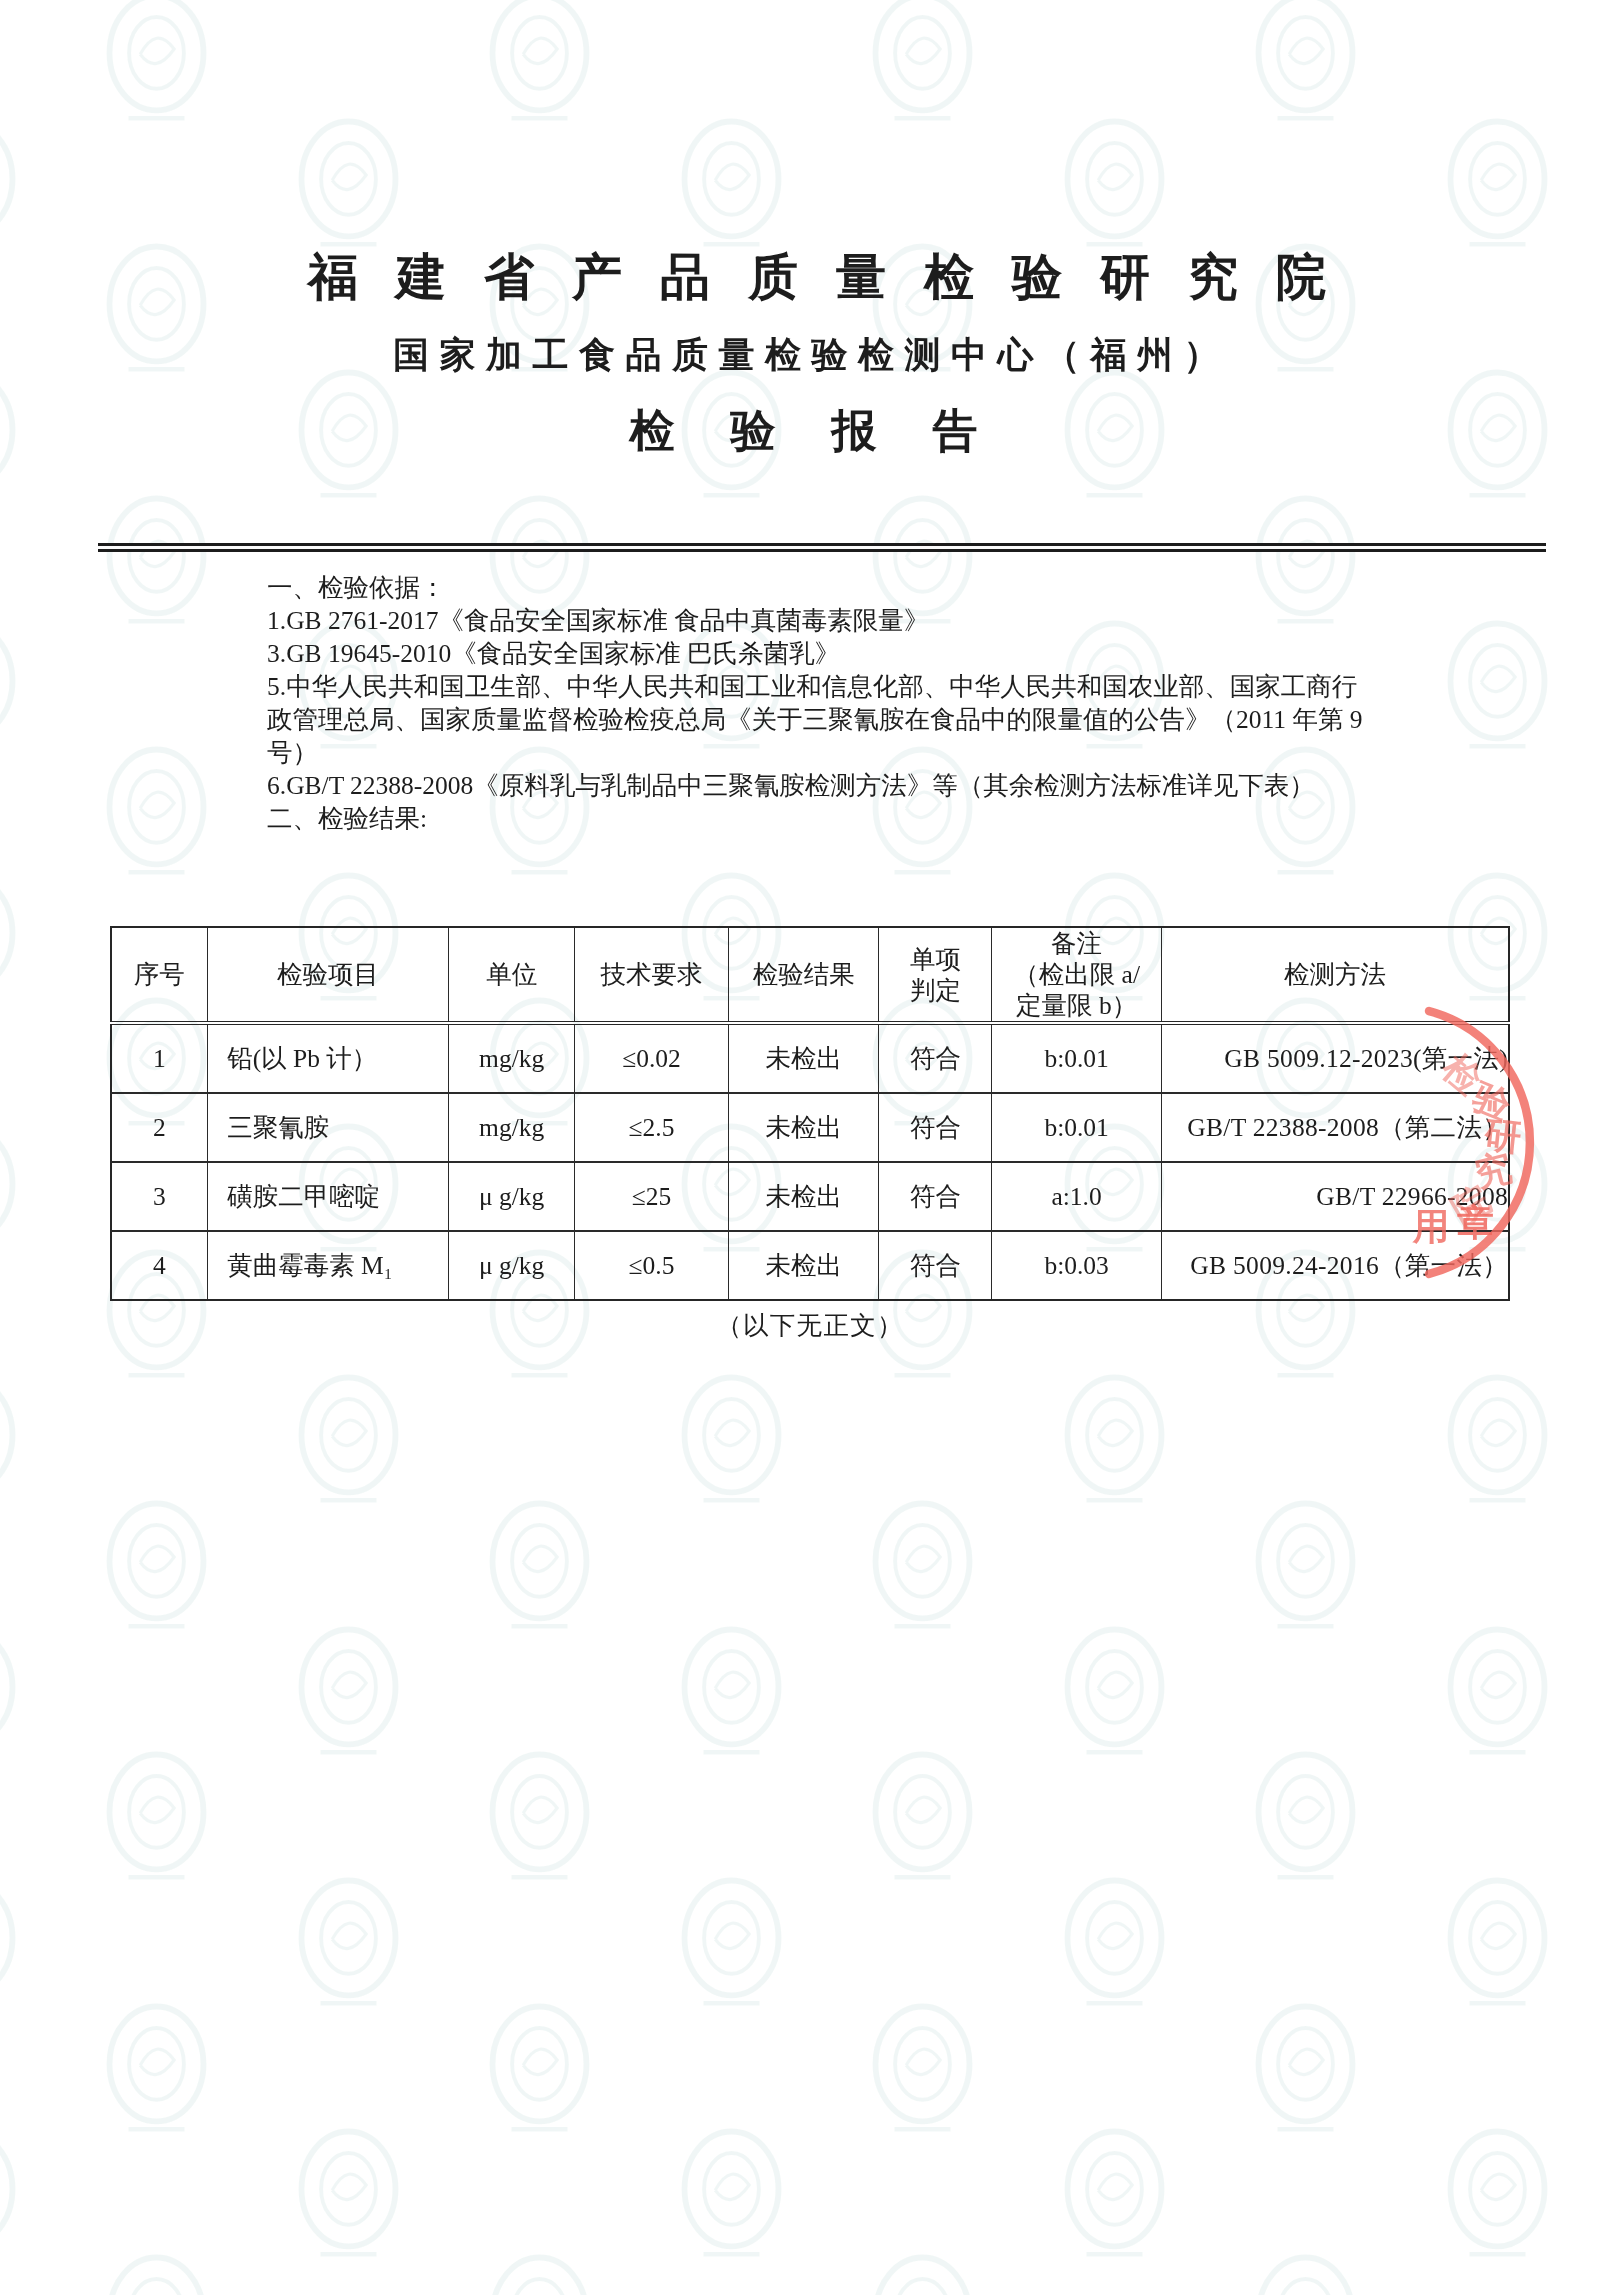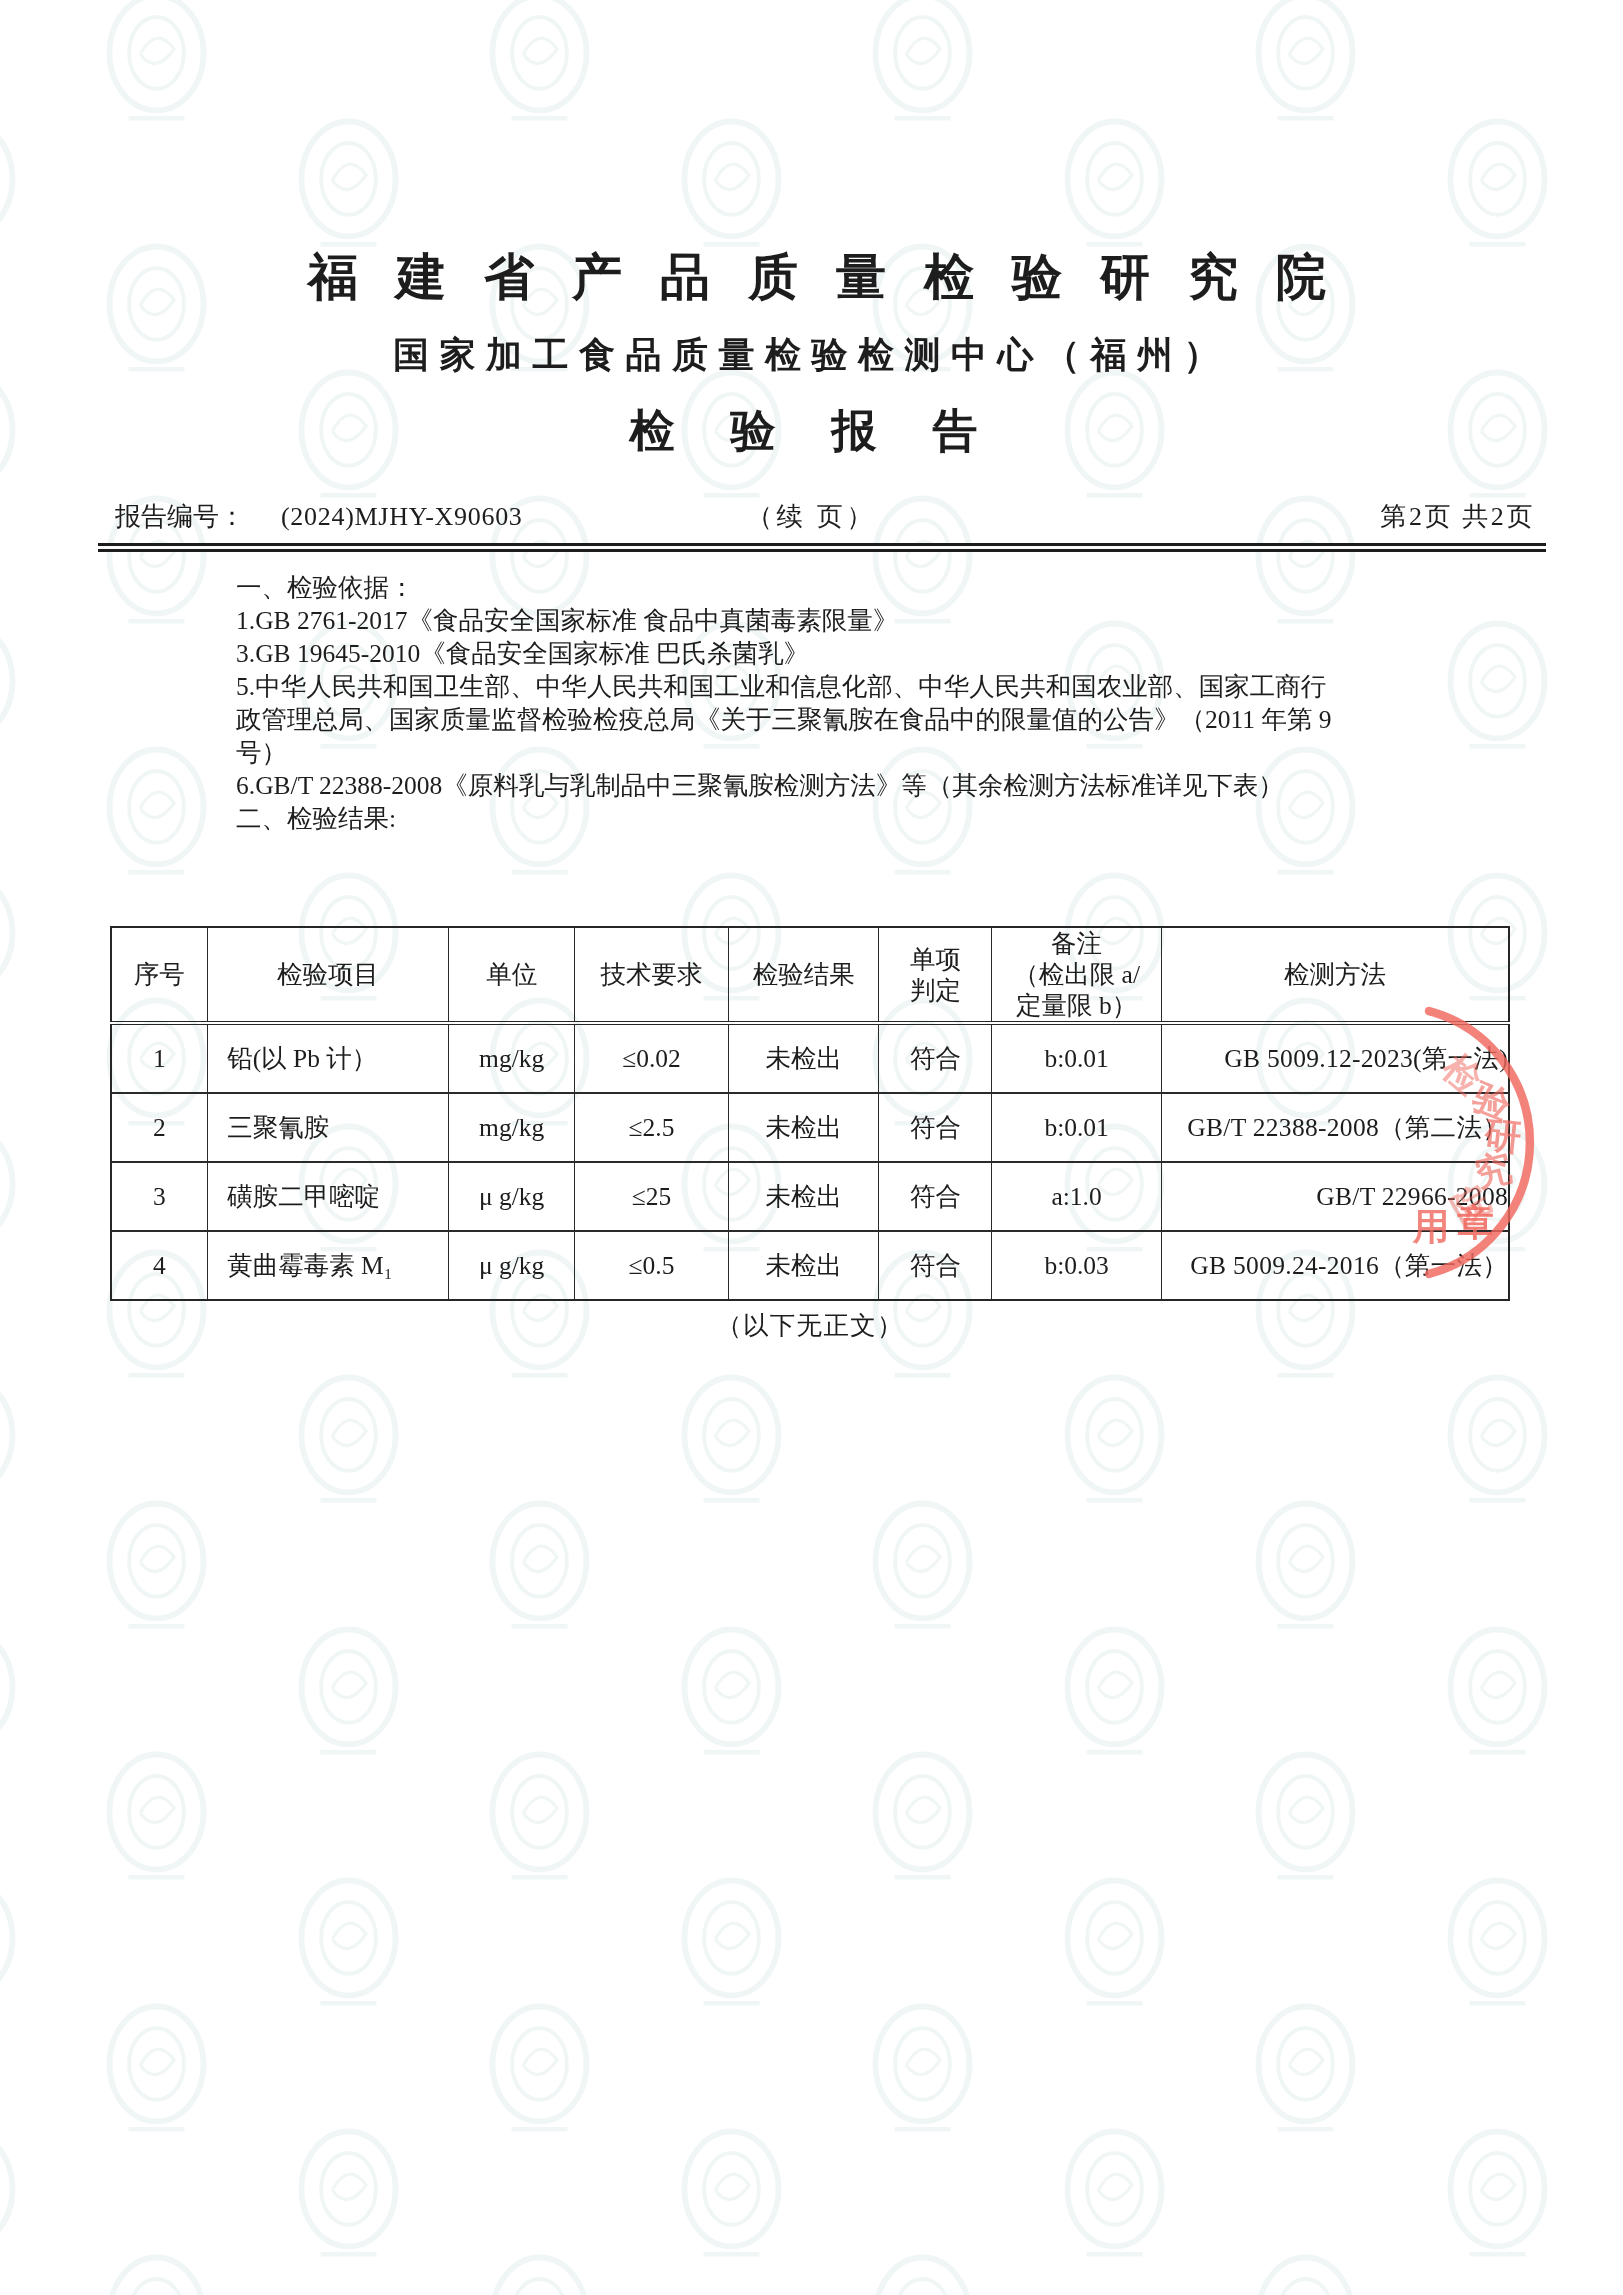--- a/index.html
+++ b/index.html
@@ -36,21 +36,21 @@
 
   .header-rule{
     position:absolute;top:543px;left:98px;width:1448px;height:2.6px;
     border-top:3.3px solid #1c1c1c;border-bottom:3.3px solid #1c1c1c;background:#fbfbfb;
   }
 
   .body-text{
     position:absolute;left:236px;top:571px;width:1164px;
     font-size:25.5px;line-height:33px;
   }
-  .body-text > div{white-space:pre-line;}
+  .body-text > div{white-space:pre-line;margin-left:31px;}
 
   table.results{
     position:absolute;left:110px;top:926px;width:1400px;
     border-collapse:collapse;table-layout:fixed;font-size:25.5px;color:#1d1d1d;
     border-top:2.6px solid #262626;border-bottom:2.6px solid #262626;
     border-left:2px solid #262626;border-right:2px solid #262626;
   }
   table.results th, table.results td{
     border-left:1.3px solid #2a2a2a;border-right:1.3px solid #2a2a2a;
     vertical-align:middle;font-weight:400;padding:0;
@@ -759,27 +759,20 @@
         </g>
       </svg>
     </div>
 
   <div class="content">
 
     <h1 class="org-title">福建省产品质量检验研究院</h1>
     <h2 class="center-title">国家加工食品质量检验检测中心（福州）</h2>
     <h3 class="report-title">检验报告</h3>
 
-    <div class="report-meta">
-      <div class="meta-left">
-        <span>报告编号：</span><span class="report-no">(2024)MJHY-X90603</span>
-      </div>
-      <div class="meta-center">（续 页）</div>
-      <div class="meta-right">第2页  共2页</div>
-    </div>
 
     <div class="header-rule"></div>
 
     <div class="body-text">
       <div>一、检验依据：</div>
       <div>1.GB 2761-2017《食品安全国家标准 食品中真菌毒素限量》</div>
       <div>3.GB 19645-2010《食品安全国家标准 巴氏杀菌乳》</div>
       <div>5.中华人民共和国卫生部、中华人民共和国工业和信息化部、中华人民共和国农业部、国家工商行
 政管理总局、国家质量监督检验检疫总局《关于三聚氰胺在食品中的限量值的公告》（2011 年第 9
 号）</div>

